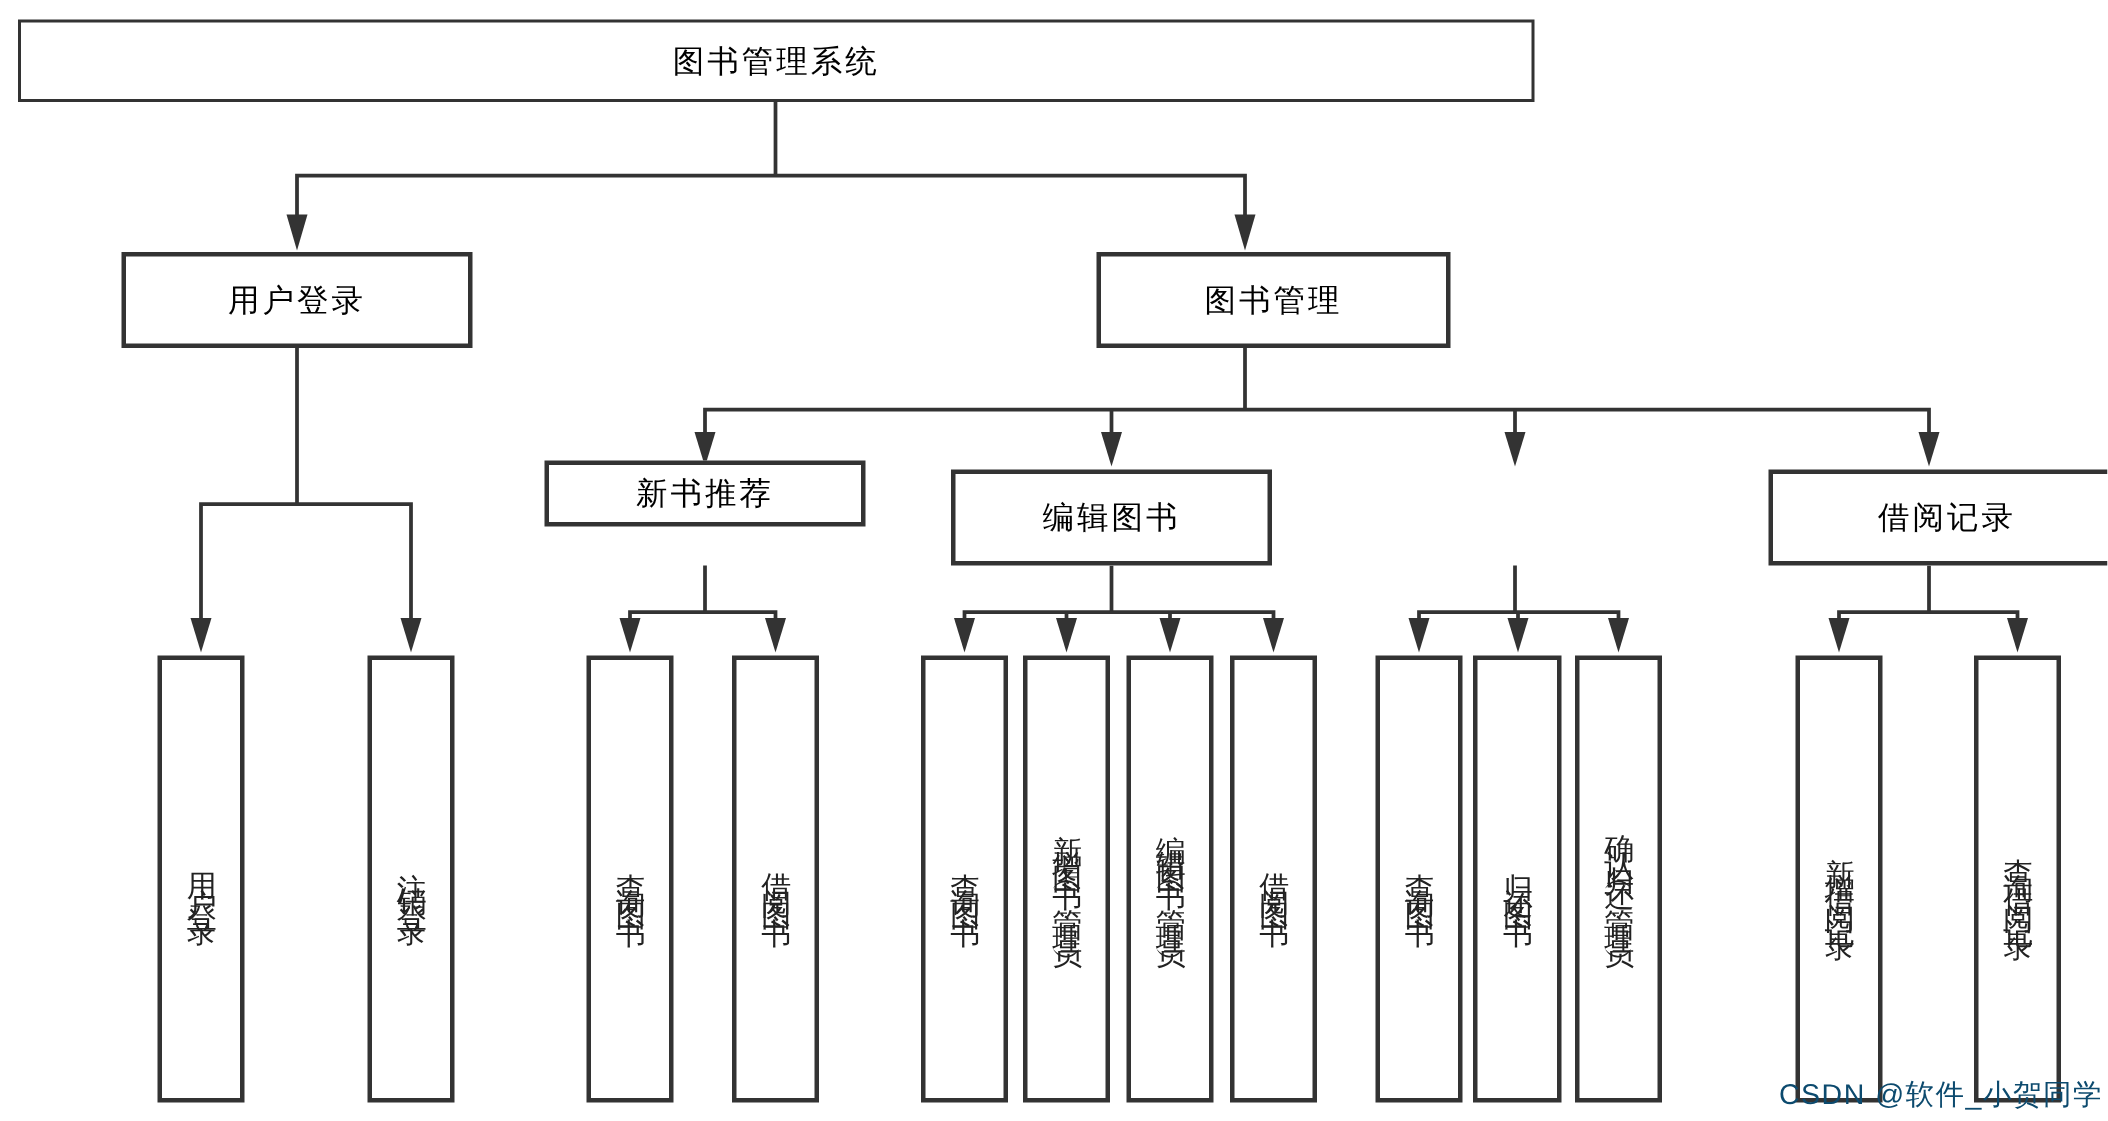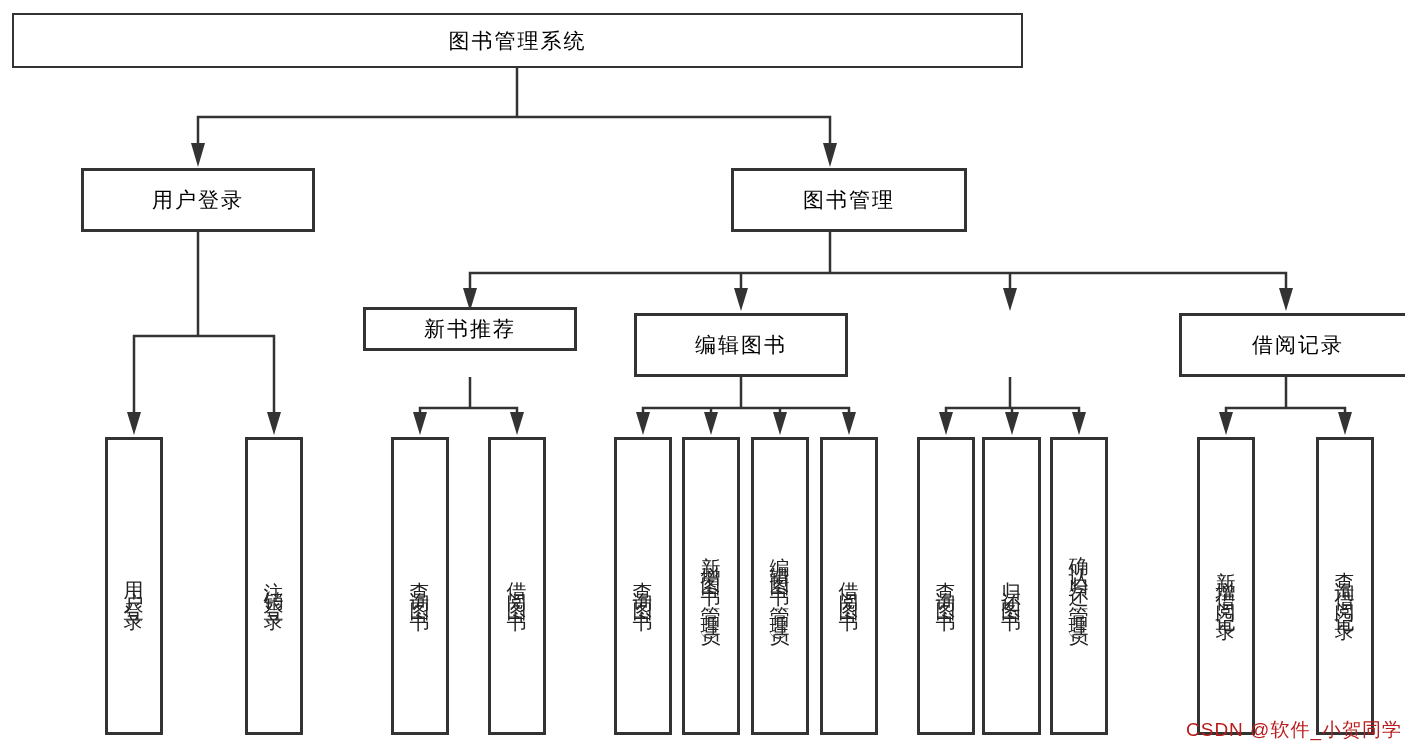--- a/index.html
+++ b/index.html
@@ -57,21 +57,21 @@
     line-height: 1;
     letter-spacing: 10px;
     color: #222222;
   }
   .watermark {
     position: absolute;
     left: 1186px;
     top: 717px;
     font-size: 19px;
     letter-spacing: 1px;
-    color: #b91c1c;
+    color: #0c4a6e;
     z-index: 10;
     white-space: nowrap;
   }
 </style>
 </head>
 <body>
 
 <div class="canvas">
 
   <svg class="connectors" viewBox="0 0 1405 747" xmlns="http://www.w3.org/2000/svg">

